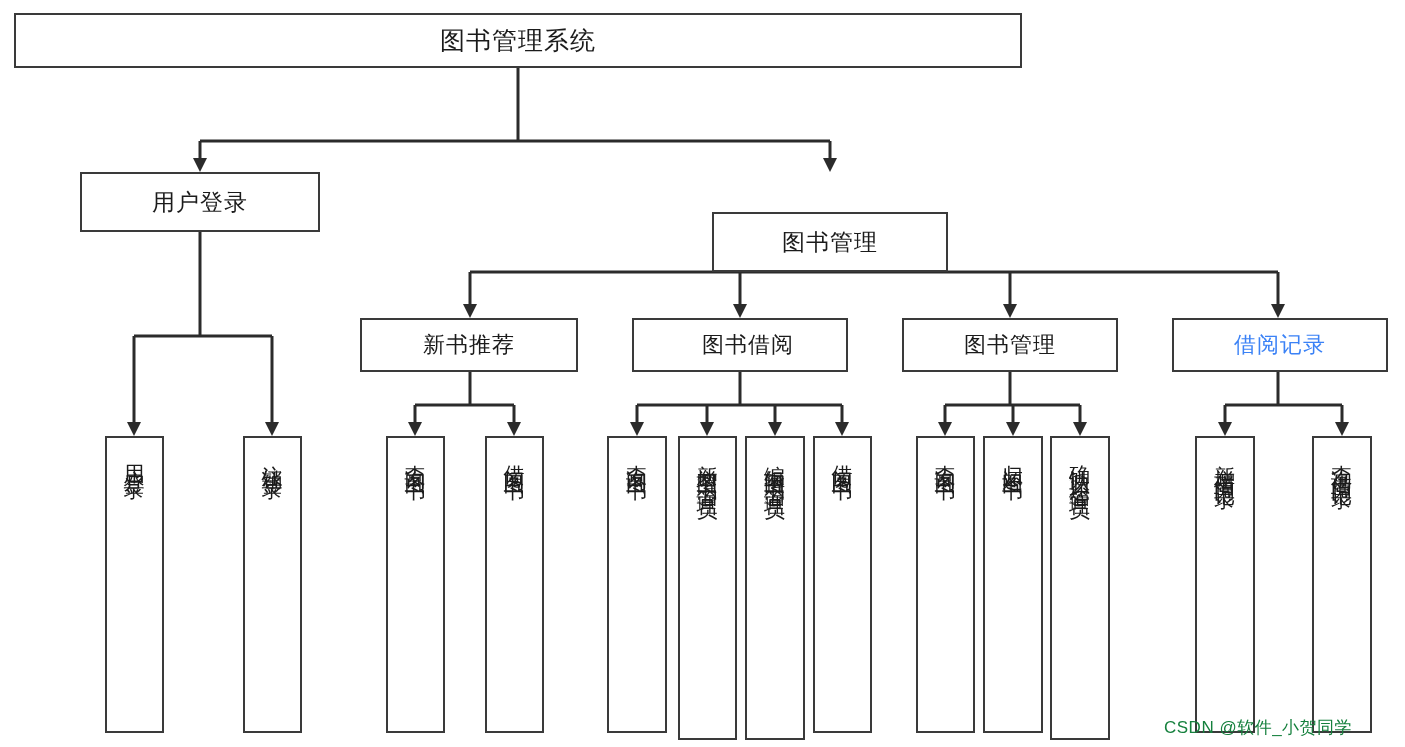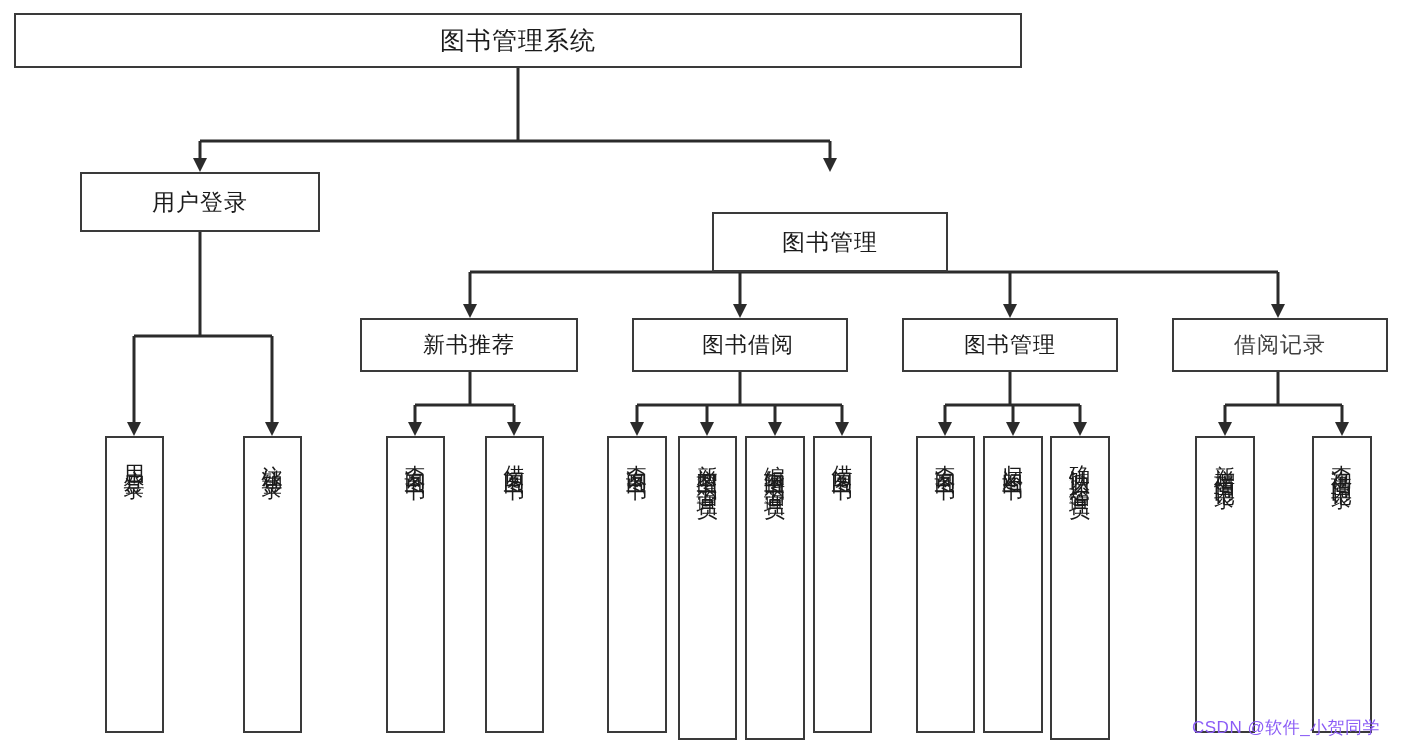--- a/index.html
+++ b/index.html
@@ -144,21 +144,21 @@
       </div>
       <div class="node node-l2" style="left: 360px; top: 318px; width: 218px; height: 54px; border-color: rgb(58, 58, 58); background: rgb(255, 255, 255); color: rgb(27, 27, 27);">
         <span>新书推荐</span>
       </div>
       <div class="node node-l2" style="left: 632px; top: 318px; width: 216px; height: 54px; border-color: rgb(58, 58, 58); background: rgb(255, 255, 255); color: rgb(27, 27, 27); padding-left: 16px;">
         <span>图书借阅</span>
       </div>
       <div class="node node-l2" style="left: 902px; top: 318px; width: 216px; height: 54px; border-color: rgb(58, 58, 58); background: rgb(255, 255, 255); color: rgb(27, 27, 27);">
         <span>图书管理</span>
       </div>
-      <div class="node node-l2" style="left: 1172px; top: 318px; width: 216px; height: 54px; border-color: rgb(58, 58, 58); background: rgb(255, 255, 255); color: #404040;">
+      <div class="node node-l2" style="left: 1172px; top: 318px; width: 216px; height: 54px; border-color: rgb(58, 58, 58); background: rgb(255, 255, 255); color: #3b82f6;">
         <span>借阅记录</span>
       </div>
       <div class="node node-leaf" style="left: 105px; top: 436px; width: 59px; height: 297px; border-color: rgb(58, 58, 58); background: rgb(255, 255, 255); color: rgb(27, 27, 27);">
         <span class="vtext">用户登录</span>
       </div>
       <div class="node node-leaf" style="left: 243px; top: 436px; width: 59px; height: 297px; border-color: rgb(58, 58, 58); background: rgb(255, 255, 255); color: rgb(27, 27, 27);">
         <span class="vtext">注销登录</span>
       </div>
       <div class="node node-leaf" style="left: 386px; top: 436px; width: 59px; height: 297px; border-color: rgb(58, 58, 58); background: rgb(255, 255, 255); color: rgb(27, 27, 27);">
         <span class="vtext">查询图书</span>
@@ -188,15 +188,15 @@
         <span class="vtext">确认归还（管理员）</span>
       </div>
       <div class="node node-leaf" style="left: 1195px; top: 436px; width: 60px; height: 297px; border-color: rgb(58, 58, 58); background: rgb(255, 255, 255); color: rgb(27, 27, 27);">
         <span class="vtext">新增借阅记录</span>
       </div>
       <div class="node node-leaf" style="left: 1312px; top: 436px; width: 60px; height: 297px; border-color: rgb(58, 58, 58); background: rgb(255, 255, 255); color: rgb(27, 27, 27);">
         <span class="vtext">查询借阅记录</span>
       </div>
     </div>
 
-  <div class="watermark" style="left: 1192px; top: 716px; color: #8b5cf6;">CSDN @软件_小贺同学</div>
+  <div class="watermark" style="left: 1164px; top: 716px; color: #15803d;">CSDN @软件_小贺同学</div>
 
 </div>
 
 </body></html>

